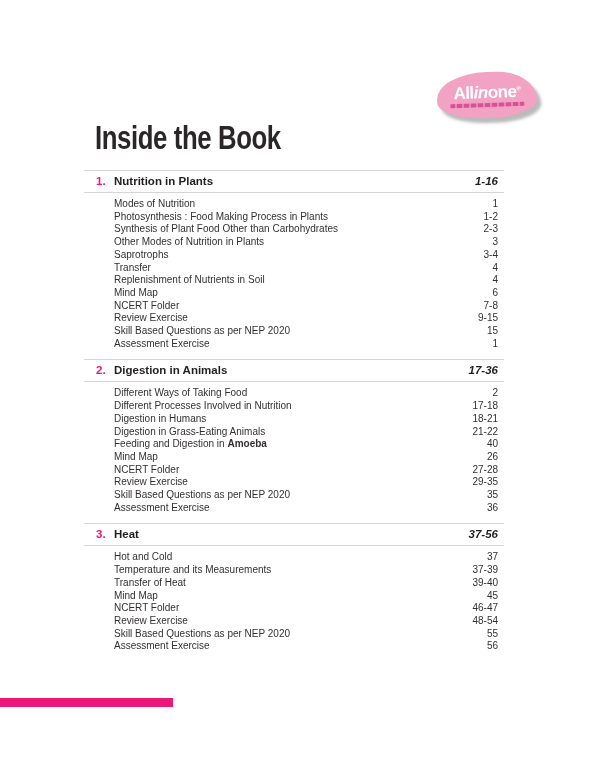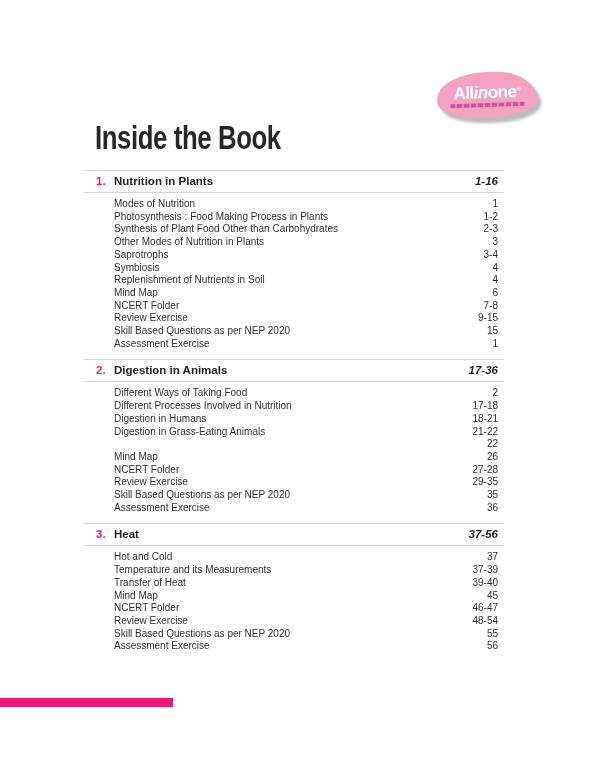--- a/index.html
+++ b/index.html
@@ -80,21 +80,21 @@
         </li>
         <li class="topic-row">
           <span class="topic-label">Other Modes of Nutrition in Plants</span>
           <span class="topic-pages">3</span>
         </li>
         <li class="topic-row">
           <span class="topic-label">Saprotrophs</span>
           <span class="topic-pages">3-4</span>
         </li>
         <li class="topic-row">
-          <span class="topic-label">Symbiosis</span>
+          <span class="topic-label">Transfer</span>
           <span class="topic-pages">4</span>
         </li>
         <li class="topic-row">
           <span class="topic-label">Replenishment of Nutrients in Soil</span>
           <span class="topic-pages">4</span>
         </li>
         <li class="topic-row">
           <span class="topic-label">Mind Map</span>
           <span class="topic-pages">6</span>
         </li>
@@ -133,21 +133,22 @@
         </li>
         <li class="topic-row">
           <span class="topic-label">Digestion in Humans</span>
           <span class="topic-pages">18-21</span>
         </li>
         <li class="topic-row">
           <span class="topic-label">Digestion in Grass-Eating Animals</span>
           <span class="topic-pages">21-22</span>
         </li>
         <li class="topic-row">
-          <span class="topic-pages">22</span>
+          <span class="topic-label">Feeding and Digestion in <b>Amoeba</b></span>
+          <span class="topic-pages">40</span>
         </li>
         <li class="topic-row">
           <span class="topic-label">Mind Map</span>
           <span class="topic-pages">26</span>
         </li>
         <li class="topic-row">
           <span class="topic-label">NCERT Folder</span>
           <span class="topic-pages">27-28</span>
         </li>
         <li class="topic-row">

